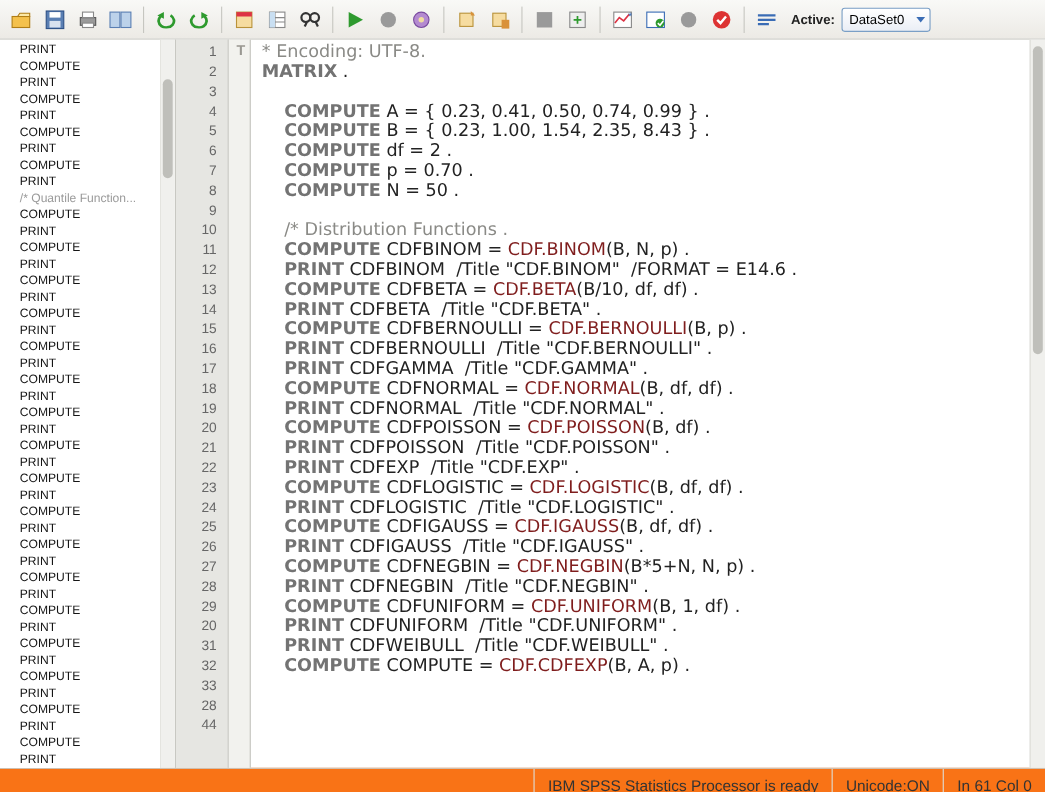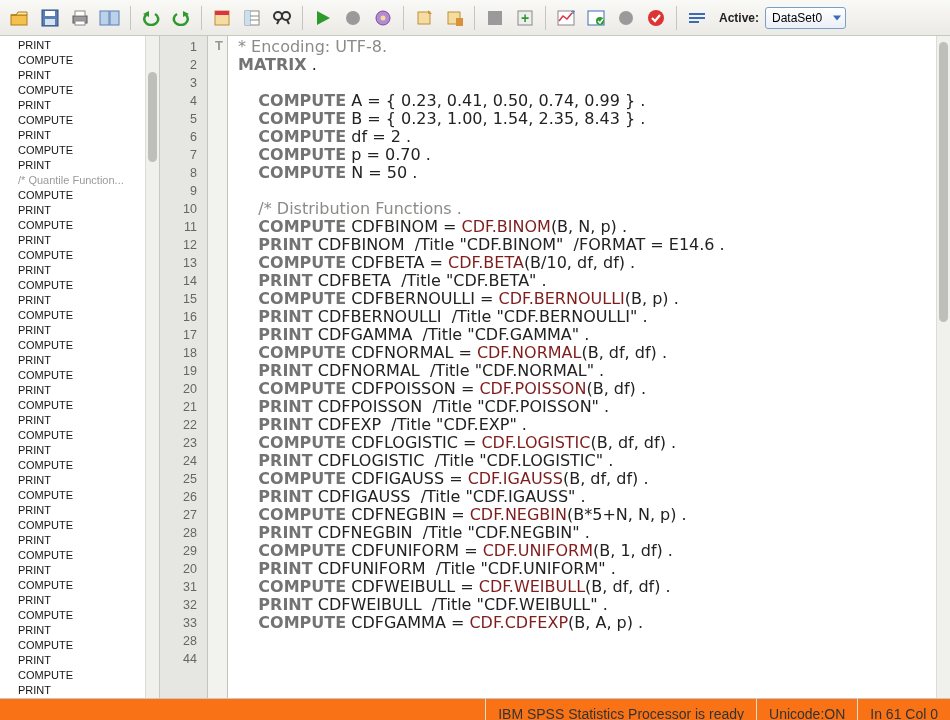--- a/index.html
+++ b/index.html
@@ -316,23 +316,22 @@
         <div class="cl"><span class="txt">    </span><span class="kw">PRINT</span><span class="txt"> CDFPOISSON  /Title "CDF.POISSON" .</span></div>
         <div class="cl"><span class="txt">    </span><span class="kw">PRINT</span><span class="txt"> CDFEXP  /Title "CDF.EXP" .</span></div>
         <div class="cl"><span class="txt">    </span><span class="kw">COMPUTE</span><span class="txt"> CDFLOGISTIC = </span><span class="fn">CDF.LOGISTIC</span><span class="txt">(B, df, df) .</span></div>
         <div class="cl"><span class="txt">    </span><span class="kw">PRINT</span><span class="txt"> CDFLOGISTIC  /Title "CDF.LOGISTIC" .</span></div>
         <div class="cl"><span class="txt">    </span><span class="kw">COMPUTE</span><span class="txt"> CDFIGAUSS = </span><span class="fn">CDF.IGAUSS</span><span class="txt">(B, df, df) .</span></div>
         <div class="cl"><span class="txt">    </span><span class="kw">PRINT</span><span class="txt"> CDFIGAUSS  /Title "CDF.IGAUSS" .</span></div>
         <div class="cl"><span class="txt">    </span><span class="kw">COMPUTE</span><span class="txt"> CDFNEGBIN = </span><span class="fn">CDF.NEGBIN</span><span class="txt">(B*5+N, N, p) .</span></div>
         <div class="cl"><span class="txt">    </span><span class="kw">PRINT</span><span class="txt"> CDFNEGBIN  /Title "CDF.NEGBIN" .</span></div>
         <div class="cl"><span class="txt">    </span><span class="kw">COMPUTE</span><span class="txt"> CDFUNIFORM = </span><span class="fn">CDF.UNIFORM</span><span class="txt">(B, 1, df) .</span></div>
         <div class="cl"><span class="txt">    </span><span class="kw">PRINT</span><span class="txt"> CDFUNIFORM  /Title "CDF.UNIFORM" .</span></div>
-        <div class="cl"><span class="txt">    </span><span class="kw">COMPUTE</span><span class="txt"> CDFWEIBULL = </span><span class="fn">CDF.WEIBULL</span><span class="txt">(B, df, df) .</span></div>
         <div class="cl"><span class="txt">    </span><span class="kw">PRINT</span><span class="txt"> CDFWEIBULL  /Title "CDF.WEIBULL" .</span></div>
-        <div class="cl"><span class="txt">    </span><span class="kw">COMPUTE</span><span class="txt"> CDFGAMMA = </span><span class="fn">CDF.CDFEXP</span><span class="txt">(B, A, p) .</span></div>
+        <div class="cl"><span class="txt">    </span><span class="kw">COMPUTE</span><span class="txt"> COMPUTE = </span><span class="fn">CDF.CDFEXP</span><span class="txt">(B, A, p) .</span></div>
       </div>
     <div class="code-scroll">
         <div class="code-thumb"></div>
       </div>
   </div>
 </div>
 
 <div class="status">
   <div class="spacer"></div>
   <div class="status-cell">IBM SPSS Statistics Processor is ready</div>

